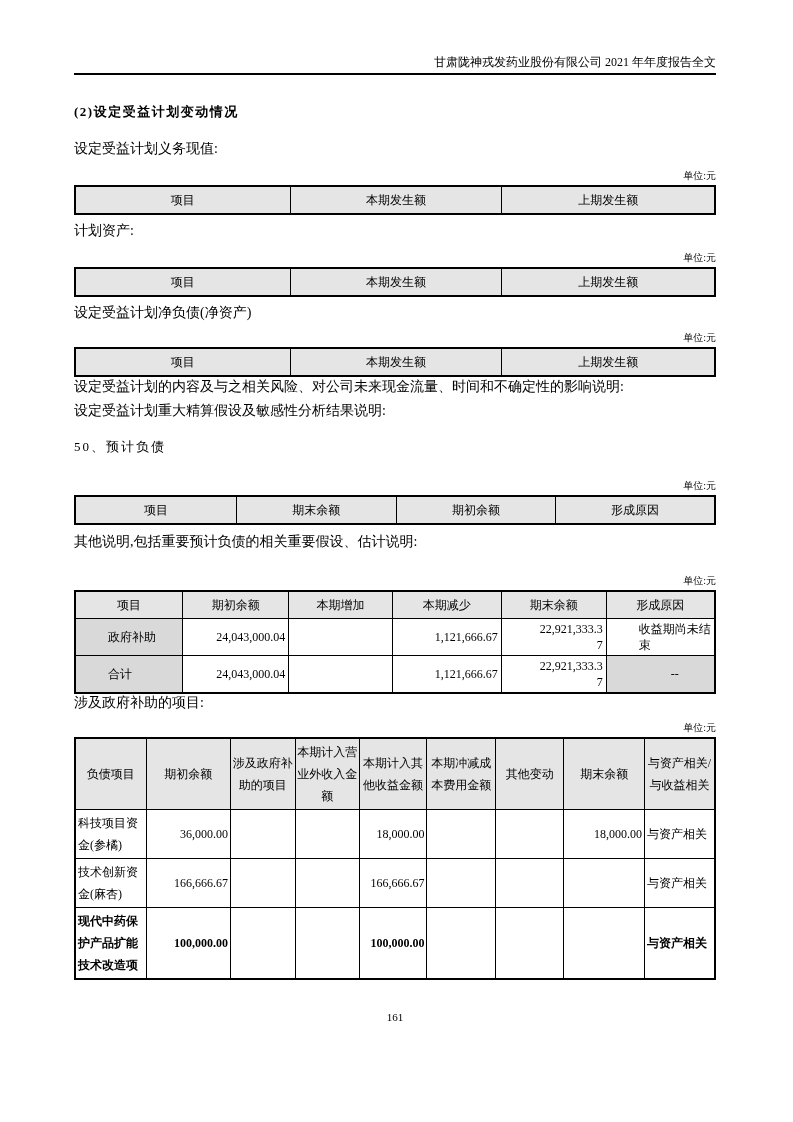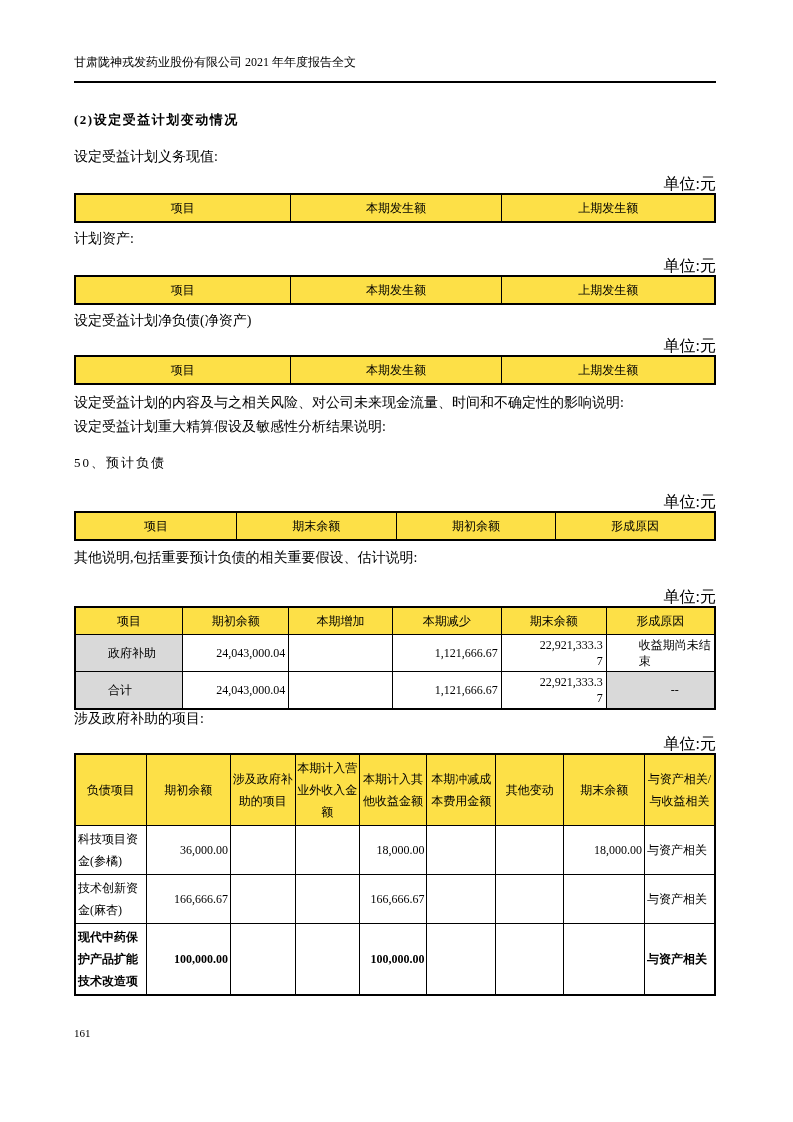--- a/index.html
+++ b/index.html
@@ -6,58 +6,58 @@
   body{
     width:793px;height:1122px;background:#ffffff;overflow:hidden;
     font-family:"Liberation Serif","DejaVu Serif",serif;
     color:#000;
   }
   .page{
     box-sizing:border-box;width:793px;height:1122px;
     padding:54px 77px 0 74px;
   }
   .doc-header{
-    font-size:12px;line-height:16px;
-    padding-bottom:11px;border-bottom:2px solid #000;
+    text-align:right;font-size:12px;line-height:16px;
+    padding-bottom:3px;border-bottom:2px solid #000;
   }
   .h-sub{font-size:13px;font-weight:bold;letter-spacing:1.5px;margin:28px 0 0 0;line-height:18px;}
   .h-num{font-size:13px;font-weight:normal;letter-spacing:2px;line-height:18px;}
   .h50{margin:20px 0 0 0;}
   .h51{margin:28px 0 0 0;}
   p{margin:0;font-size:14px;line-height:15px;}
   .para{margin-top:8px;}
   .para-first{margin-top:20px;}
-  .note{margin-top:10px;}
+  .note{margin-top:2px;}
   .unit{
-    text-align:right;font-size:16px;line-height:15px;margin-top:12px;
+    text-align:right;font-size:10px;line-height:15px;margin-top:12px;
   }
   .unit-sec{margin-top:22px;}
   table{
     width:100%;border-collapse:collapse;table-layout:fixed;
     border:2px solid #000;margin-top:2px;
     font-size:12px;
   }
   th,td{
     border:1px solid #000;padding:2px 3px;font-weight:normal;
     overflow:hidden;word-break:break-all;
   }
-  th{background:#fde047;text-align:center;height:22px;}
+  th{background:#e5e5e5;text-align:center;height:22px;}
   td{height:21px;padding-left:32px;}
   .gray{background:#d9d9d9;}
   .tl{text-align:left;}
   .tr{text-align:right;}
   .tc{text-align:center;}
   .big th{padding:2px 1px;line-height:22px;}
   .big .hrow th{height:65px;}
   .big td{line-height:22px;padding:2px 2px;}
   .big .r2 td{height:42px;}
   .big .r3 td{height:60px;font-weight:bold;}
   .t5 td{line-height:16px;height:21px;}
   .page-num{
-    text-align:left;font-size:11px;margin-top:30px;line-height:14px;
+    text-align:center;font-size:11px;margin-top:30px;line-height:14px;
   }
 </style>
 </head>
 <body>
 
 <div class="page">
 
   <div class="doc-header">
     <span>甘肃陇神戎发药业股份有限公司 2021 年年度报告全文</span>
   </div>

